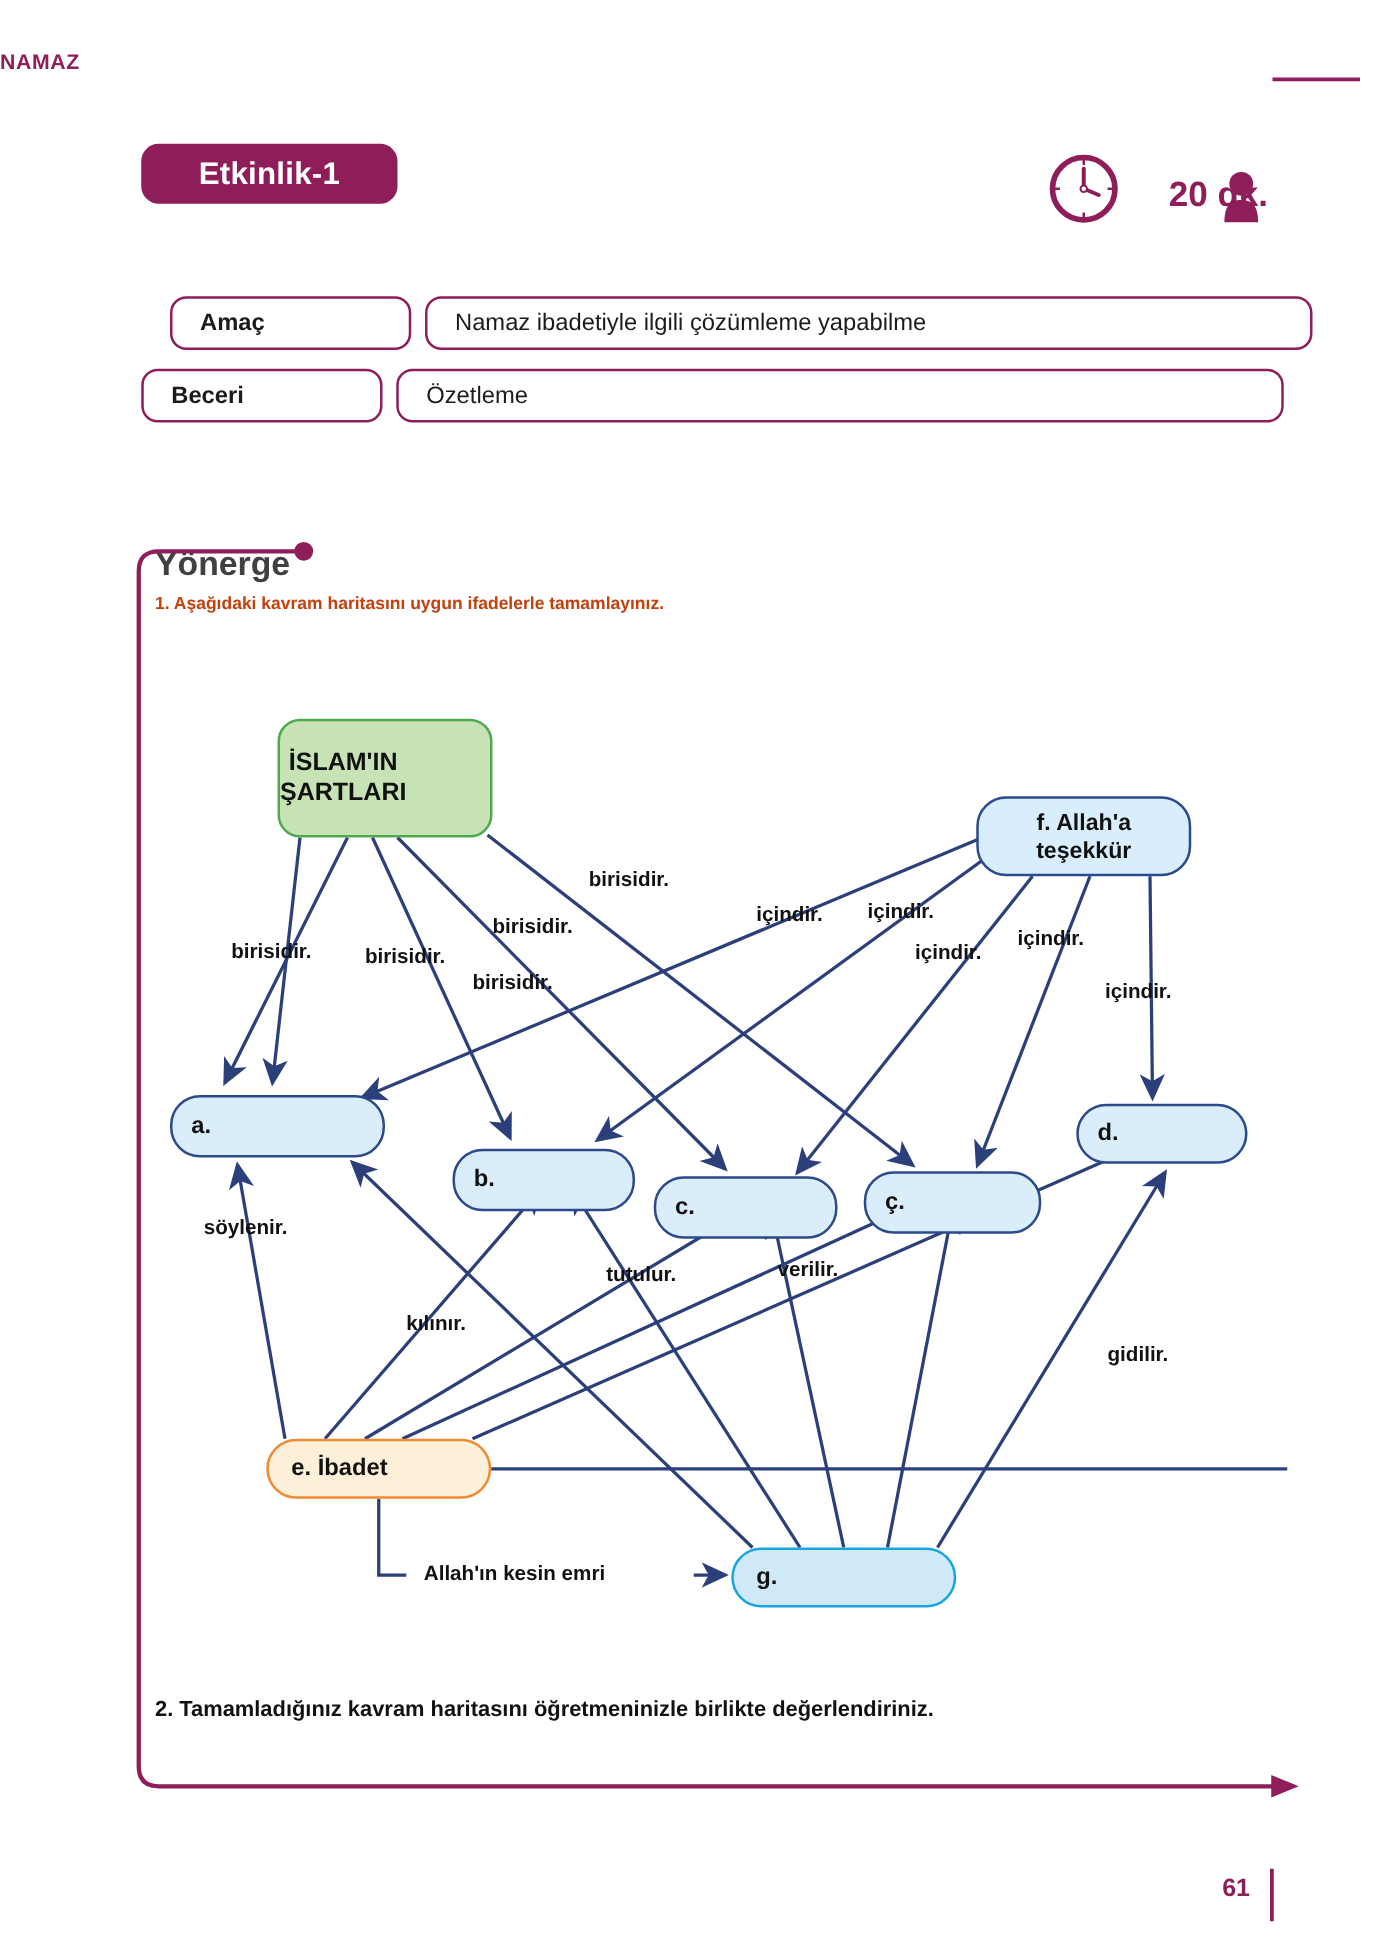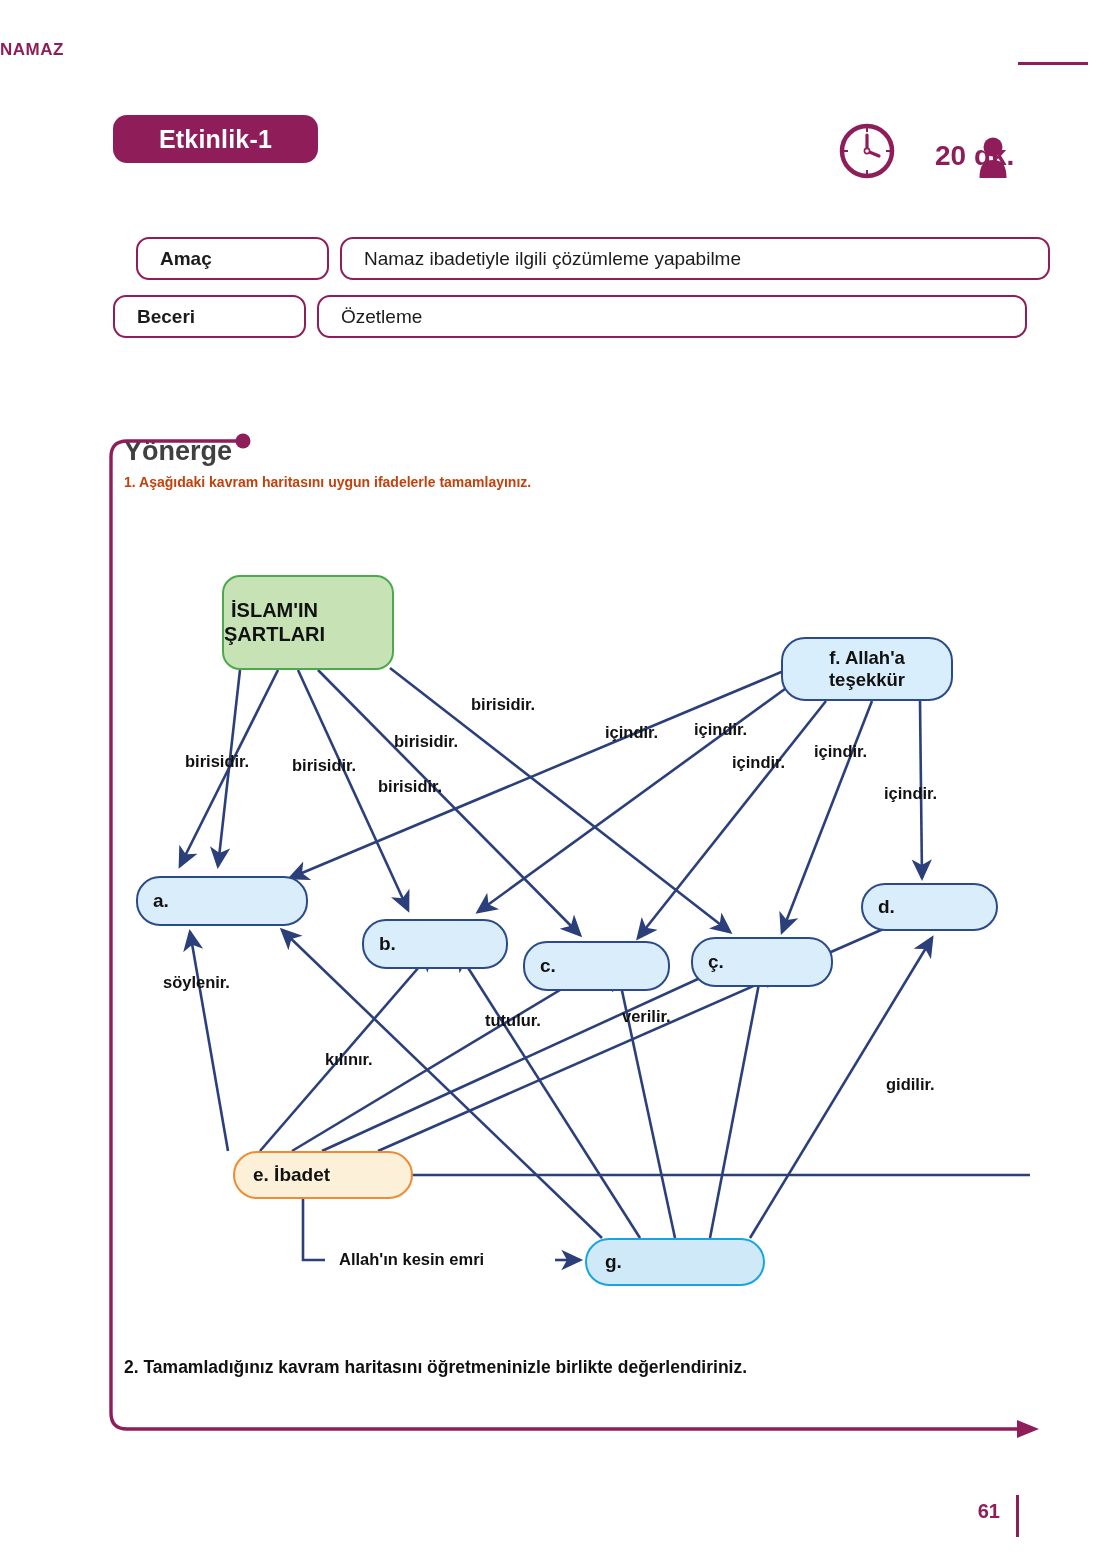--- a/index.html
+++ b/index.html
@@ -114,21 +114,21 @@
   .node-blue span{font-size:19px;padding-left:15px;}
 
   #node-a{left:136px;top:876px;width:172px;height:50px;}
   #node-b{left:362px;top:919px;width:146px;height:50px;}
   #node-c{left:523px;top:941px;width:147px;height:50px;}
   #node-cc{left:691px;top:937px;width:142px;height:50px;}
   #node-d{left:861px;top:883px;width:137px;height:48px;}
 
   #node-e{
     left:213px;top:1151px;width:180px;height:48px;
-    background:#fdf0d8;border:2.4px solid #ef8b33;margin-left:20px;
+    background:#fdf0d8;border:2.4px solid #ef8b33;
   }
   #node-e span{font-size:19px;padding-left:18px;}
 
   #node-g{
     left:585px;top:1238px;width:180px;height:48px;
     background:#cfe9f9;border:2.4px solid #16a5e0;
   }
   #node-g span{font-size:19px;padding-left:18px;}
 
   

